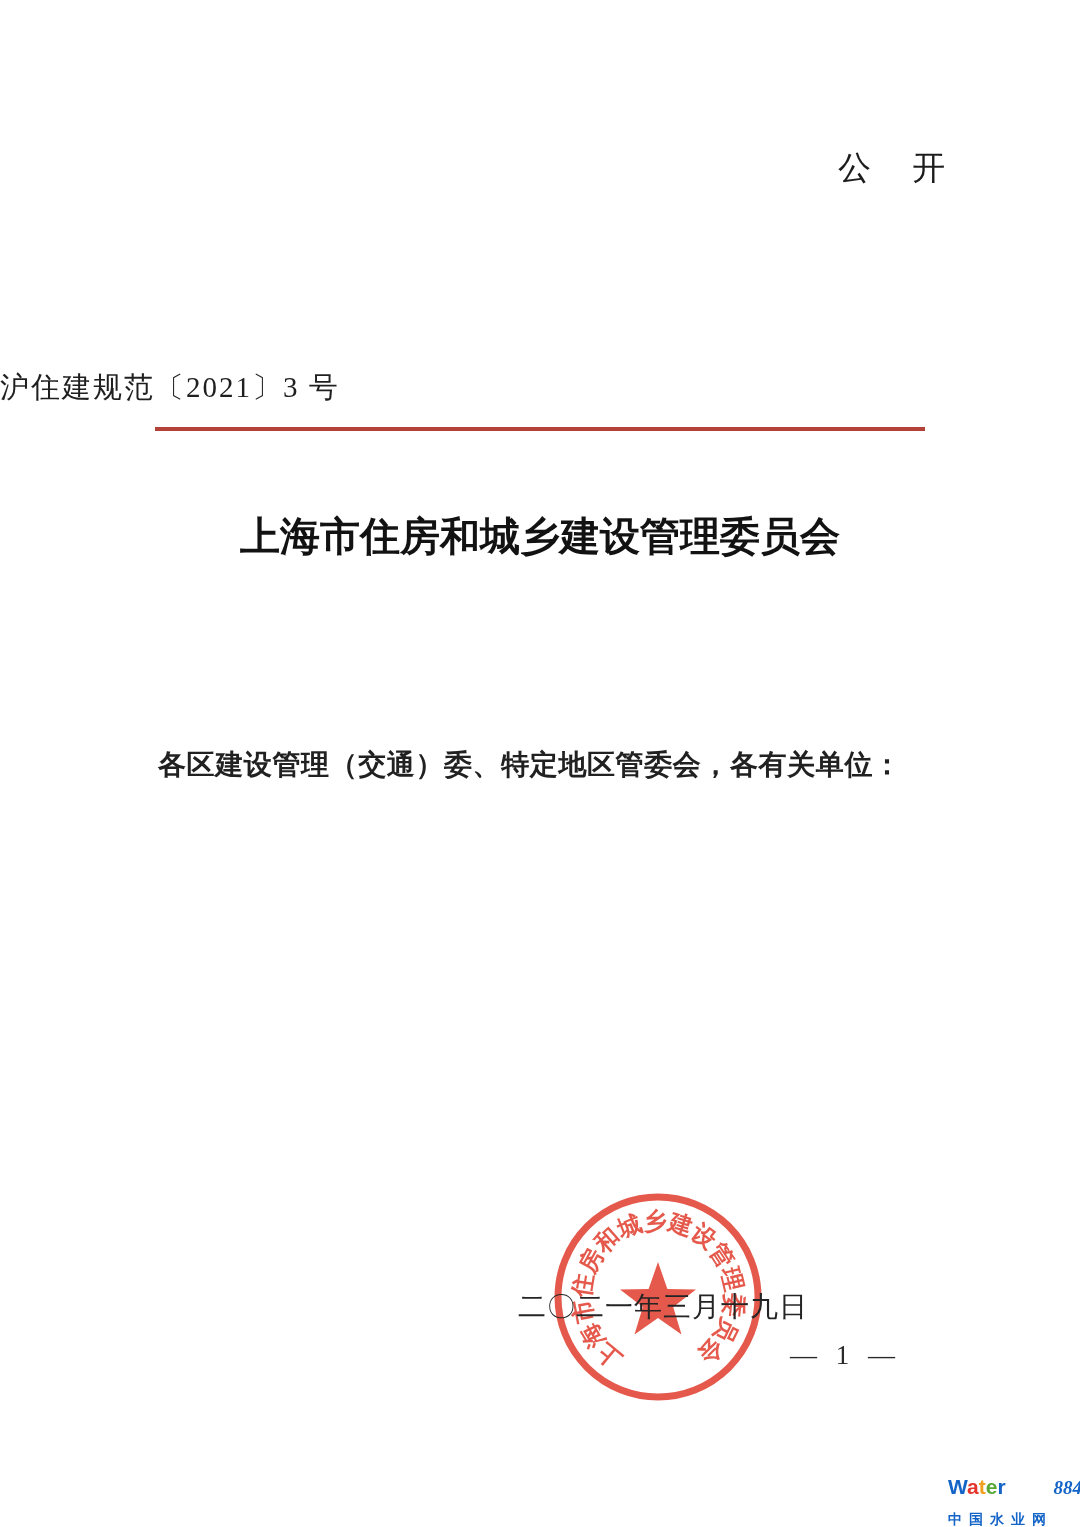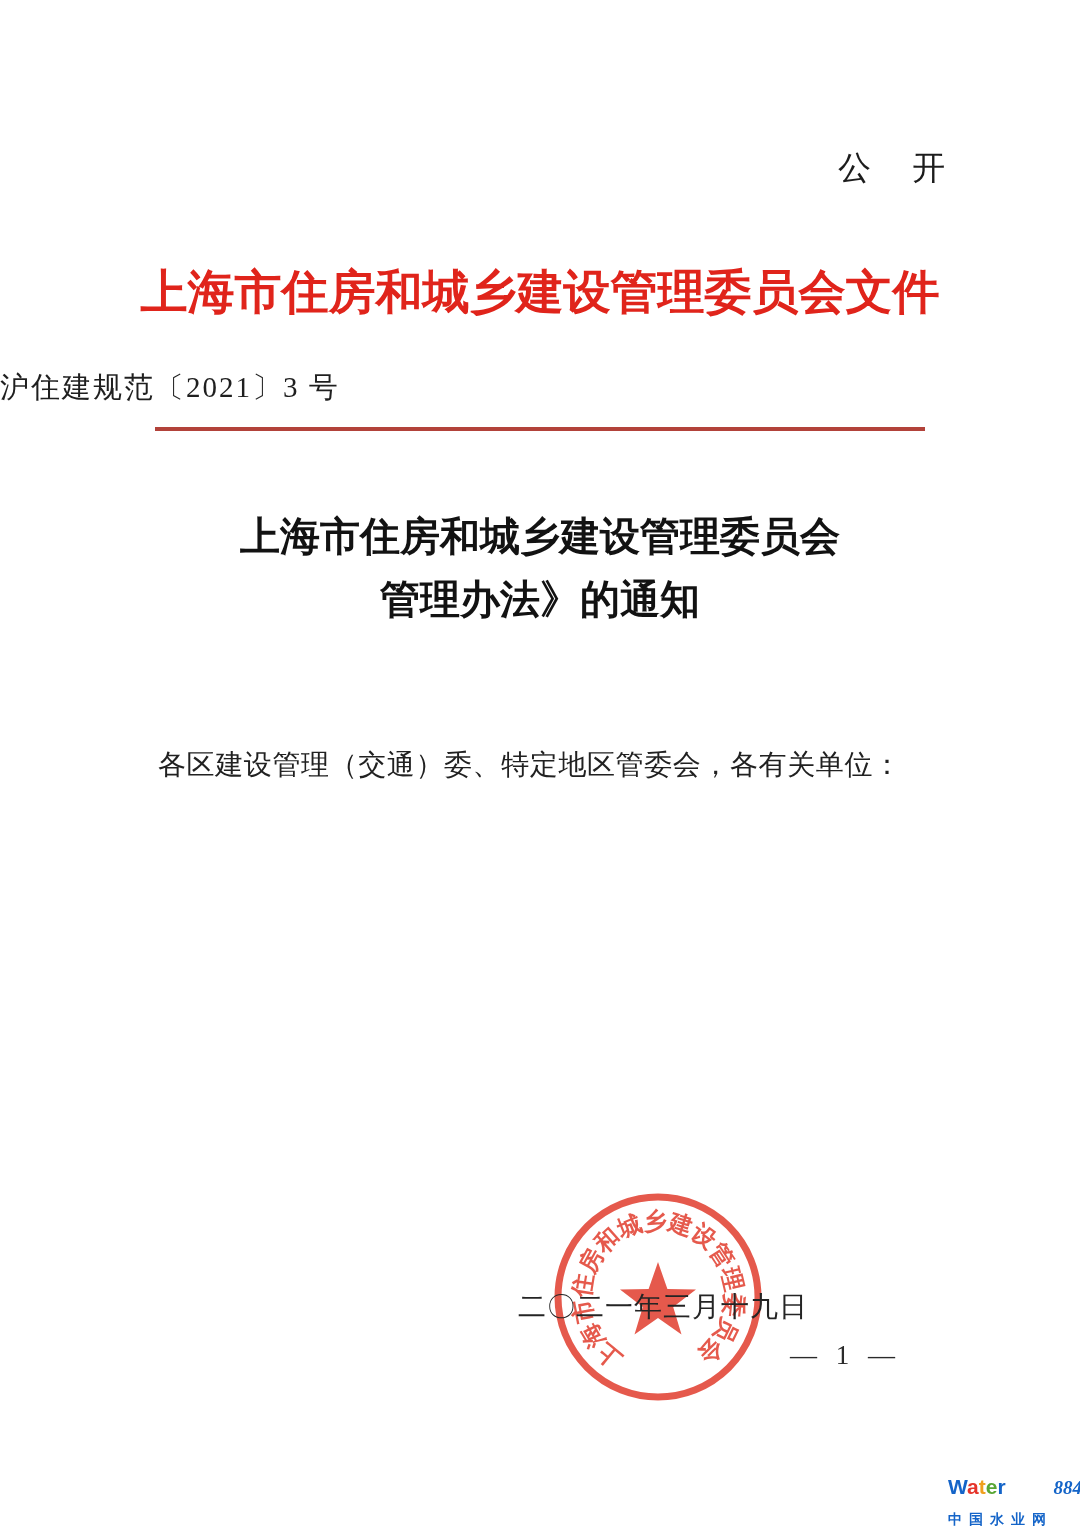--- a/index.html
+++ b/index.html
@@ -32,21 +32,21 @@
   }
   .subject{
     position:absolute;left:0;top:505px;width:100%;
     text-align:center;
     font-family:"Liberation Sans","DejaVu Sans",sans-serif;
     font-weight:bold;font-size:40px;color:#121212;line-height:63px;
   }
   .body-text{
     position:absolute;left:158px;top:737px;width:766px;
     font-size:28px;line-height:55px;color:#212121;
-    text-align:justify;letter-spacing:0.6px;
+    text-align:justify;letter-spacing:0.6px;font-weight:bold;
   }
   .body-text .paragraph{text-indent:2em;}
   .seal{
     position:absolute;left:547px;top:1186px;width:222px;height:222px;
     opacity:.84;z-index:2;
   }
   .sign-date{
     position:absolute;left:518px;top:1288px;
     font-size:28px;color:#242424;letter-spacing:1px;
     white-space:nowrap;z-index:3;
@@ -66,29 +66,27 @@
   .logo-com{font-size:9px;font-weight:bold;}
   .logo-line2{margin-top:15px;font-weight:bold;font-size:14px;letter-spacing:7px;white-space:nowrap;}
 </style>
 </head>
 <body>
 
 <div class="page">
 
   <div class="classification">公 开</div>
 
-  <div class="red-header">上海市住房和城乡建设管理委员会文件</div>
 
   <div class="doc-number">沪住建规范〔2021〕3 号</div>
 
   <div class="red-rule"></div>
 
   <div class="subject">
     <div>上海市住房和城乡建设管理委员会</div>
-    <div>管理办法》的通知</div>
   </div>
 
   <div class="body-text">
     <div class="salutation">各区建设管理（交通）委、特定地区管委会，各有关单位：</div>
   </div>
 
   <svg class="seal" viewBox="0 0 222 222" xmlns="http://www.w3.org/2000/svg">
     <circle cx="111" cy="111" r="100" fill="none" stroke-width="7" style="stroke: rgb(225, 58, 42);"></circle>
     <polygon points="111,76 120.4,103.1 149,103.6 126.2,120.9 134.5,148.4 111,132 87.5,148.4 95.8,120.9 73,103.6 101.6,103.1" style="fill: rgb(225, 58, 42);"></polygon>
     <defs>

